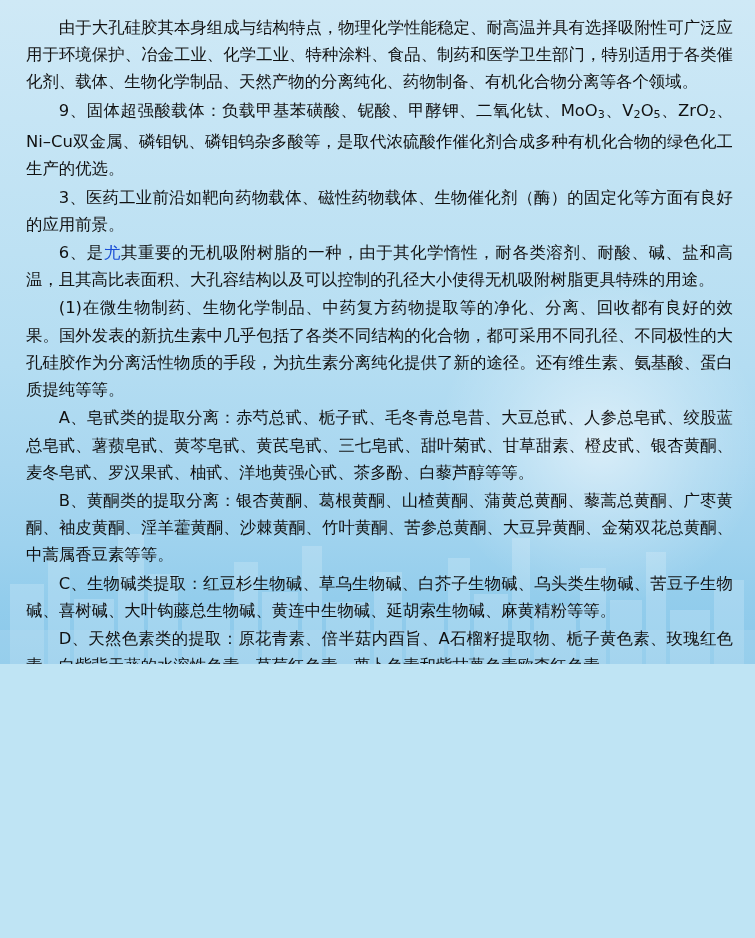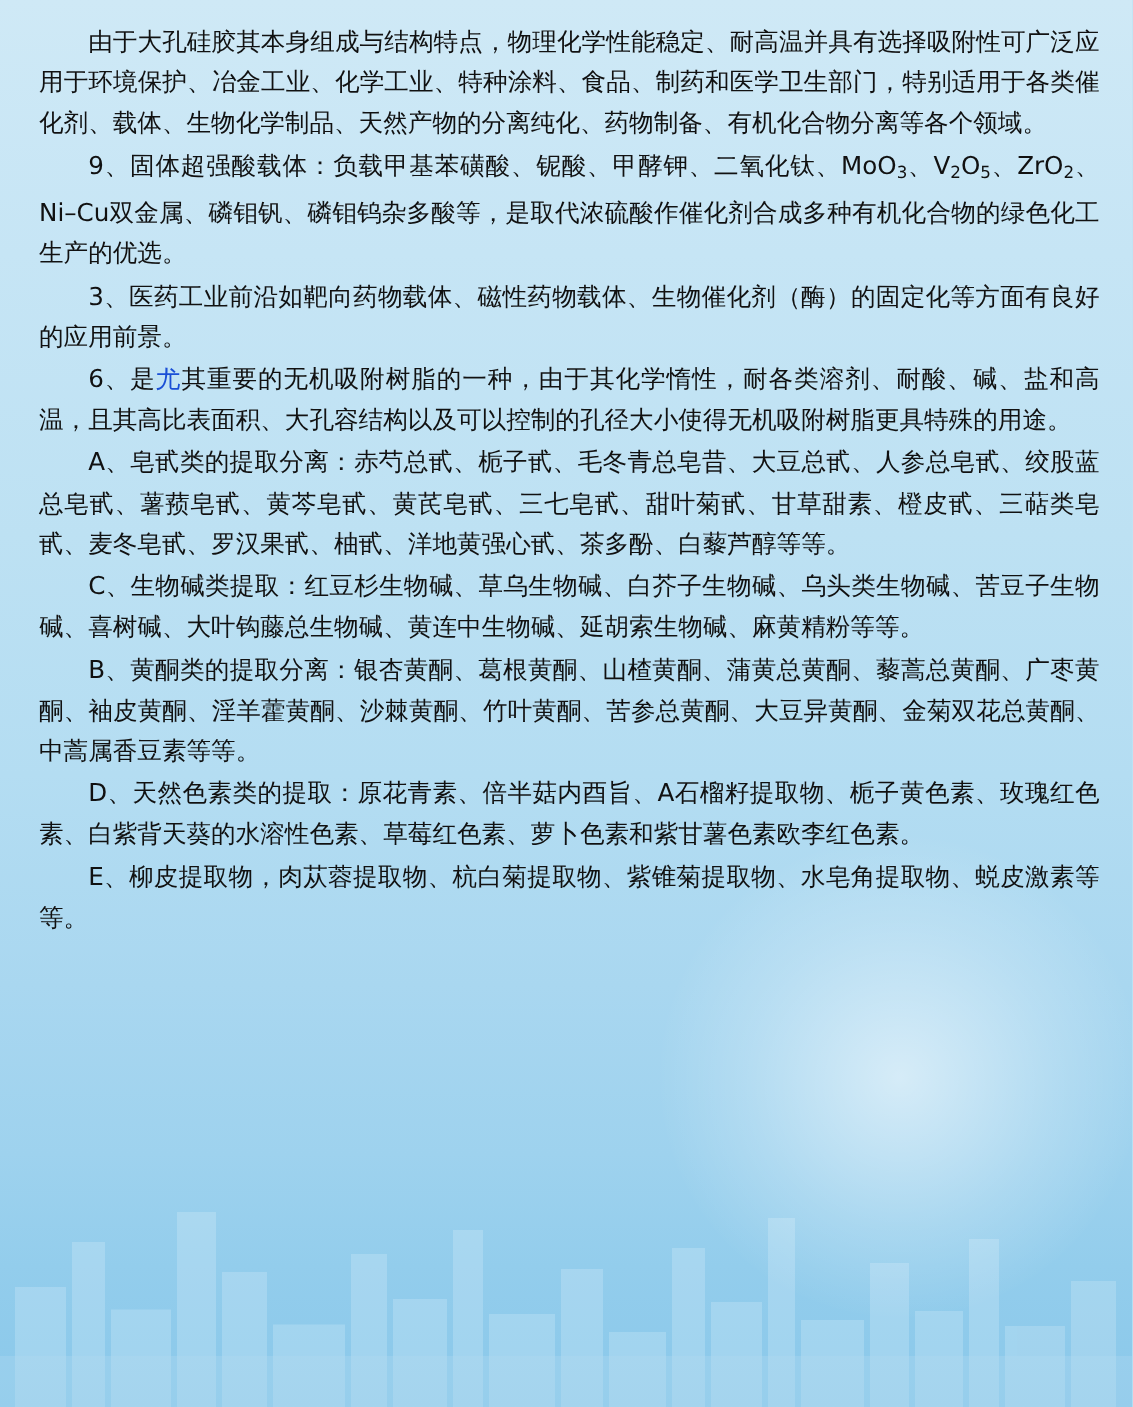--- a/index.html
+++ b/index.html
@@ -9,21 +9,21 @@
   body {
     width: 755px;
     height: 938px;
     font-family: "Liberation Sans", sans-serif;
     background: #bfe4f4;
     overflow: hidden;
   }
   #page {
     position: relative;
     width: 755px;
-    height: 938px;
+    height: 664px;
     overflow: hidden;
     background: linear-gradient(180deg,
         #cfe9f6 0%,
         #c6e5f5 18%,
         #bde1f3 38%,
         #b4ddf2 55%,
         #a9d7f0 70%,
         #9ed2ee 82%,
         #93cdec 90%,
         #8ac8ea 100%);
@@ -116,26 +116,27 @@
 
 
     <p class="para indent"><span>9、固体超强酸载体：负载甲基苯磺酸、铌酸、甲酵钾、二氧化钛、MoO</span><sub>3</sub><span>、V</span><sub>2</sub><span>O</span><sub>5</sub><span>、ZrO</span><sub>2</sub><span>、Ni–Cu双金属、磷钼钒、磷钼钨杂多酸等，是取代浓硫酸作催化剂合成多种有机化合物的绿色化工生产的优选。</span></p>
 
     <p class="para indent">3、医药工业前沿如靶向药物载体、磁性药物载体、生物催化剂（酶）的固定化等方面有良好的应用前景。</p>
 
 
 
     <p class="para indent"><span>6、是</span><span class="hl">尤</span><span>其重要的无机吸附树脂的一种，由于其化学惰性，耐各类溶剂、耐酸、碱、盐和高温，且其高比表面积、大孔容结构以及可以控制的孔径大小使得无机吸附树脂更具特殊的用途。</span></p>
 
+    <p class="para indent">(1)在微生物制药、生物化学制品、中药复方药物提取等的净化、分离、回收都有良好的效果。国外发表的新抗生素中几乎包括了各类不同结构的化合物，都可采用不同孔径、不同极性的大孔硅胶作为分离活性物质的手段，为抗生素分离纯化提供了新的途径。还有维生素、氨基酸、蛋白质提纯等等。</p>
 
 
-    <p class="para indent">A、皂甙类的提取分离：赤芍总甙、栀子甙、毛冬青总皂昔、大豆总甙、人参总皂甙、绞股蓝总皂甙、薯蓣皂甙、黄芩皂甙、黄芪皂甙、三七皂甙、甜叶菊甙、甘草甜素、橙皮甙、三萜类皂甙、麦冬皂甙、罗汉果甙、柚甙、洋地黄强心甙、茶多酚、白藜芦醇等等。</p>
+    <p class="para indent">A、皂甙类的提取分离：赤芍总甙、栀子甙、毛冬青总皂昔、大豆总甙、人参总皂甙、绞股蓝总皂甙、薯蓣皂甙、黄芩皂甙、黄芪皂甙、三七皂甙、甜叶菊甙、甘草甜素、橙皮甙、银杏黄酮、麦冬皂甙、罗汉果甙、柚甙、洋地黄强心甙、茶多酚、白藜芦醇等等。</p>
+
+    <p class="para indent">B、黄酮类的提取分离：银杏黄酮、葛根黄酮、山楂黄酮、蒲黄总黄酮、藜蒿总黄酮、广枣黄酮、袖皮黄酮、淫羊藿黄酮、沙棘黄酮、竹叶黄酮、苦参总黄酮、大豆异黄酮、金菊双花总黄酮、中蒿属香豆素等等。</p>
 
     <p class="para indent">C、生物碱类提取：红豆杉生物碱、草乌生物碱、白芥子生物碱、乌头类生物碱、苦豆子生物碱、喜树碱、大叶钩藤总生物碱、黄连中生物碱、延胡索生物碱、麻黄精粉等等。</p>
-
-    <p class="para indent">B、黄酮类的提取分离：银杏黄酮、葛根黄酮、山楂黄酮、蒲黄总黄酮、藜蒿总黄酮、广枣黄酮、袖皮黄酮、淫羊藿黄酮、沙棘黄酮、竹叶黄酮、苦参总黄酮、大豆异黄酮、金菊双花总黄酮、中蒿属香豆素等等。</p>
 
     <p class="para indent">D、天然色素类的提取：原花青素、倍半菇内酉旨、A石榴籽提取物、栀子黄色素、玫瑰红色素、白紫背天葵的水溶性色素、草莓红色素、萝卜色素和紫甘薯色素欧李红色素。</p>
 
     <p class="para indent">E、柳皮提取物，肉苁蓉提取物、杭白菊提取物、紫锥菊提取物、水皂角提取物、蜕皮激素等等。</p>
 
   </div>
 </div>
 
 </body></html>

